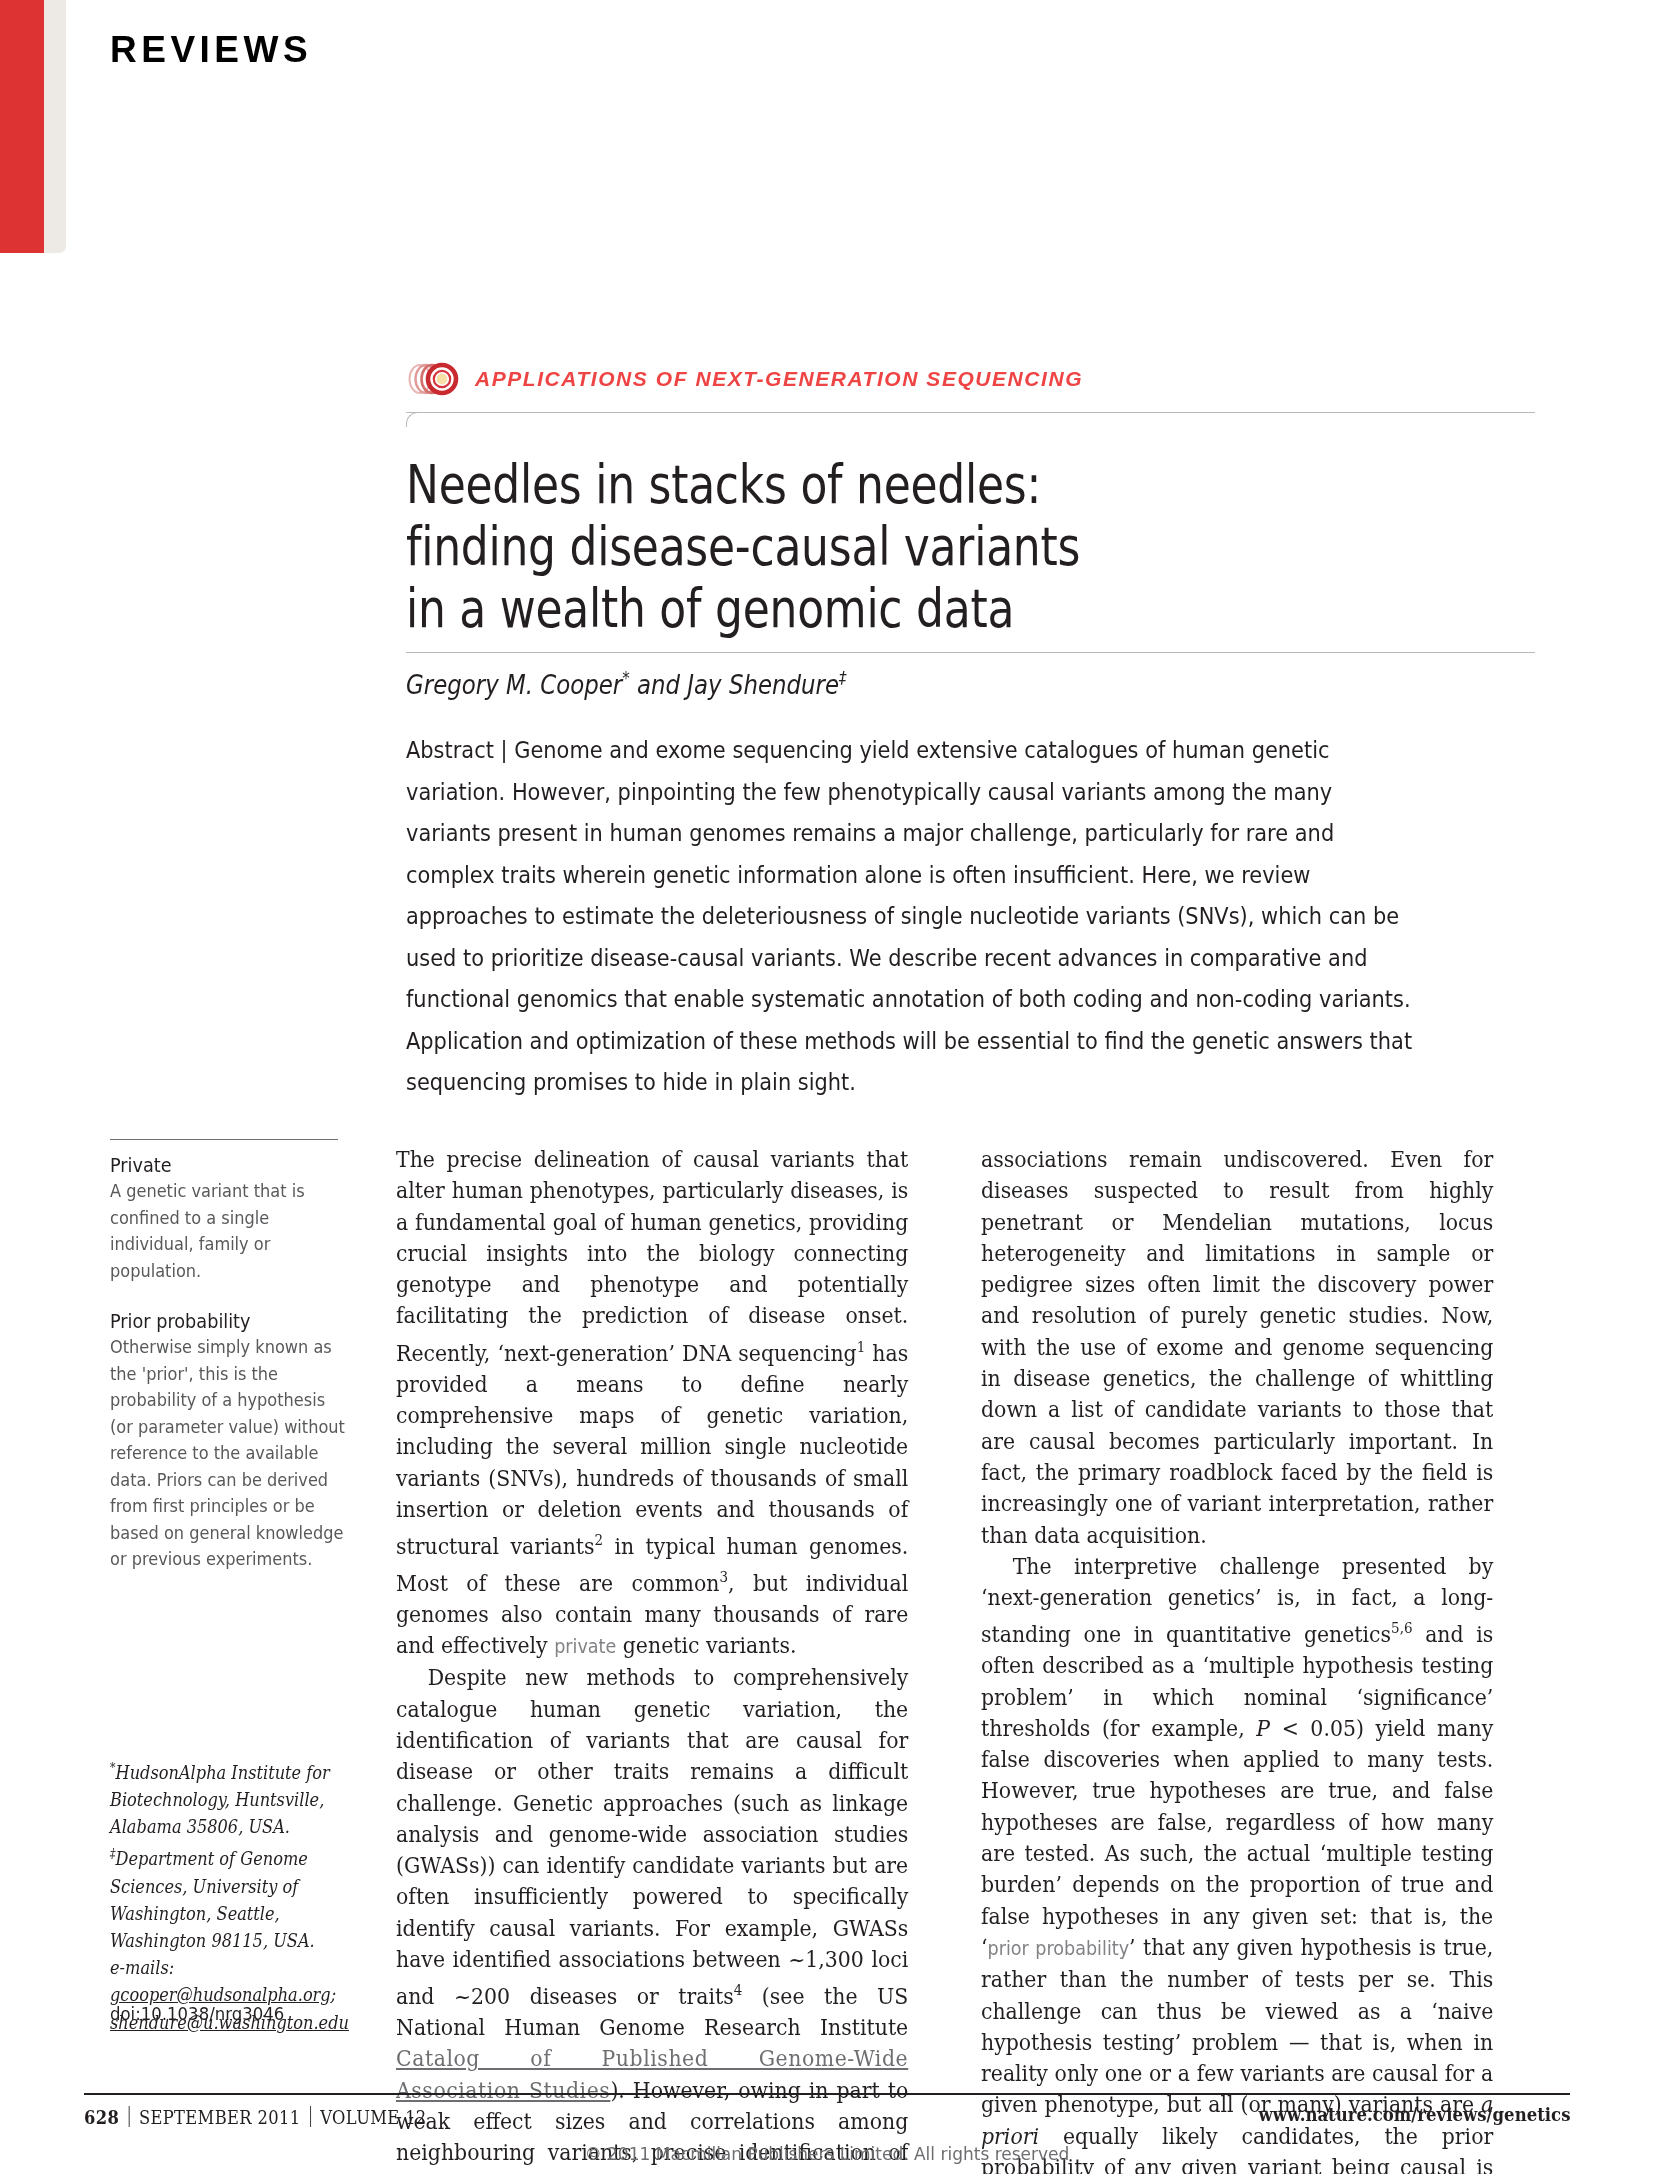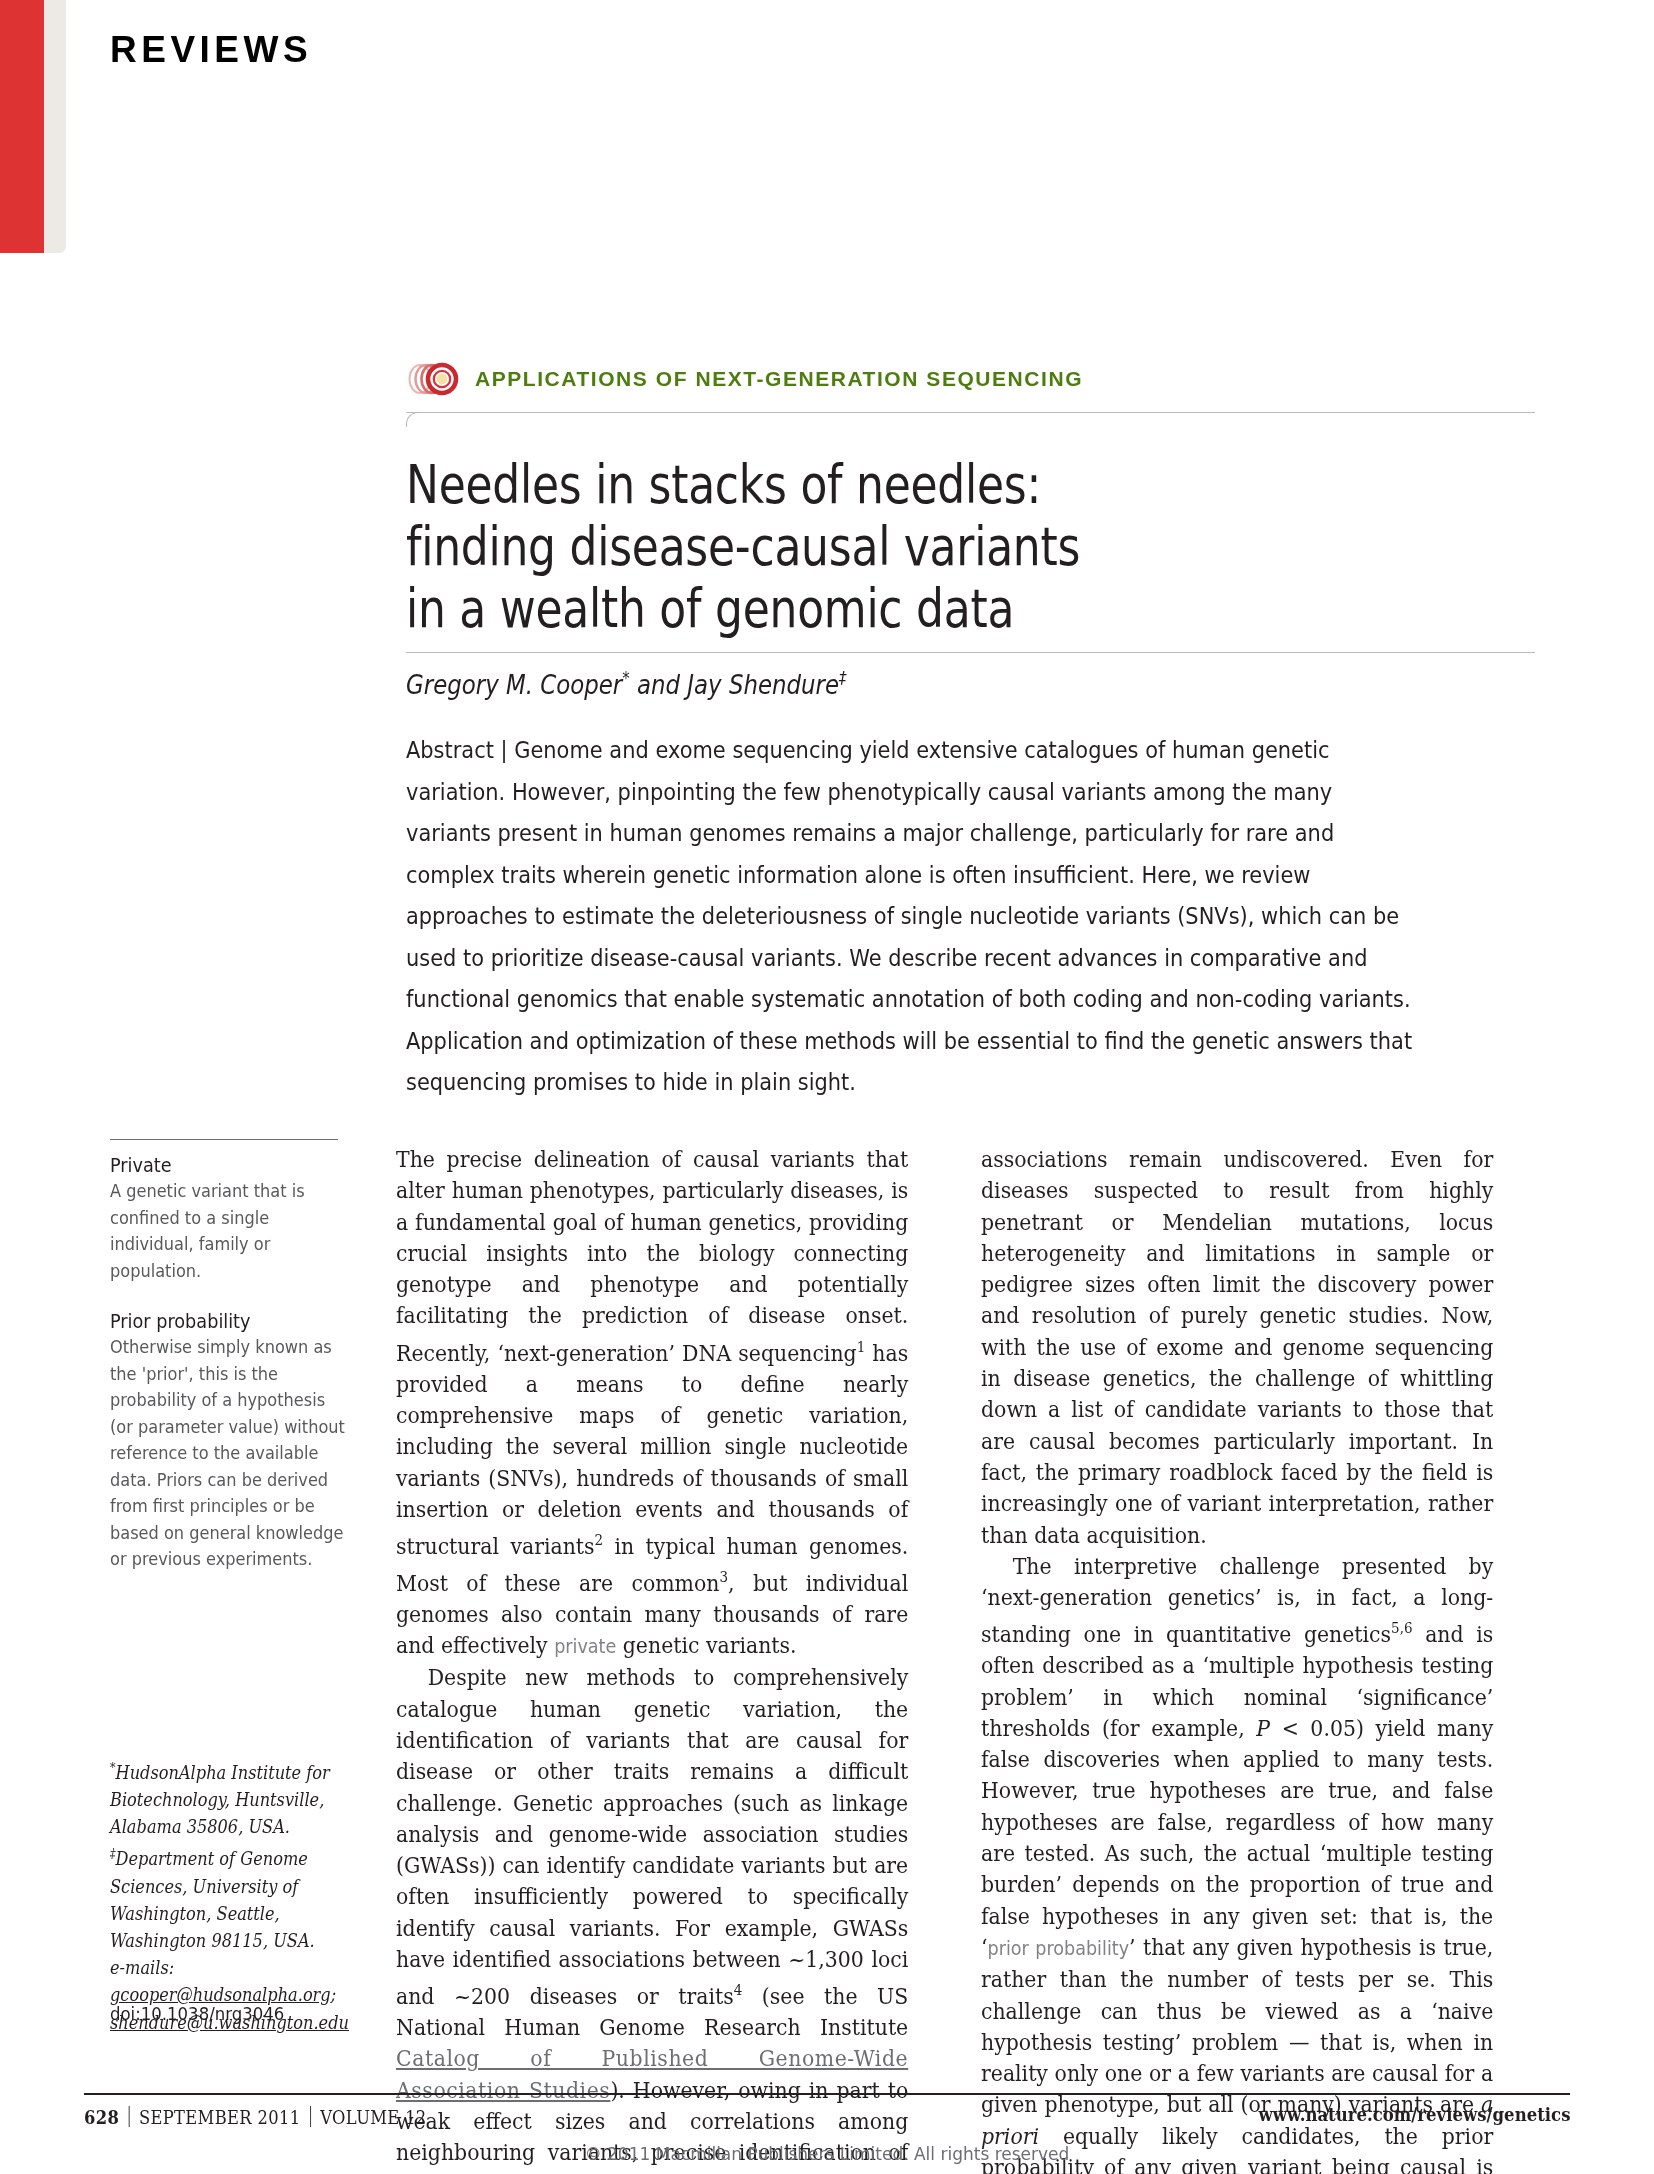--- a/index.html
+++ b/index.html
@@ -48,22 +48,23 @@
     display: flex;
     align-items: center;
     gap: 11px;
   }
   #series-icon { display:block; }
   #series-label {
     font-family: "Liberation Sans", sans-serif;
     font-size: 21px;
     font-weight: bold;
     letter-spacing: 1.55px;
-    color: #4d7c0f;
+    color: #ef4444;
     white-space: nowrap;
+    font-style: italic;
   }
 
   
   #title-rule-top {
     position: absolute;
     left: 406px; top: 412px;
     width: 1129px; height: 1px;
     background: #b9b9b9;
     border-top-left-radius: 10px;
   }

